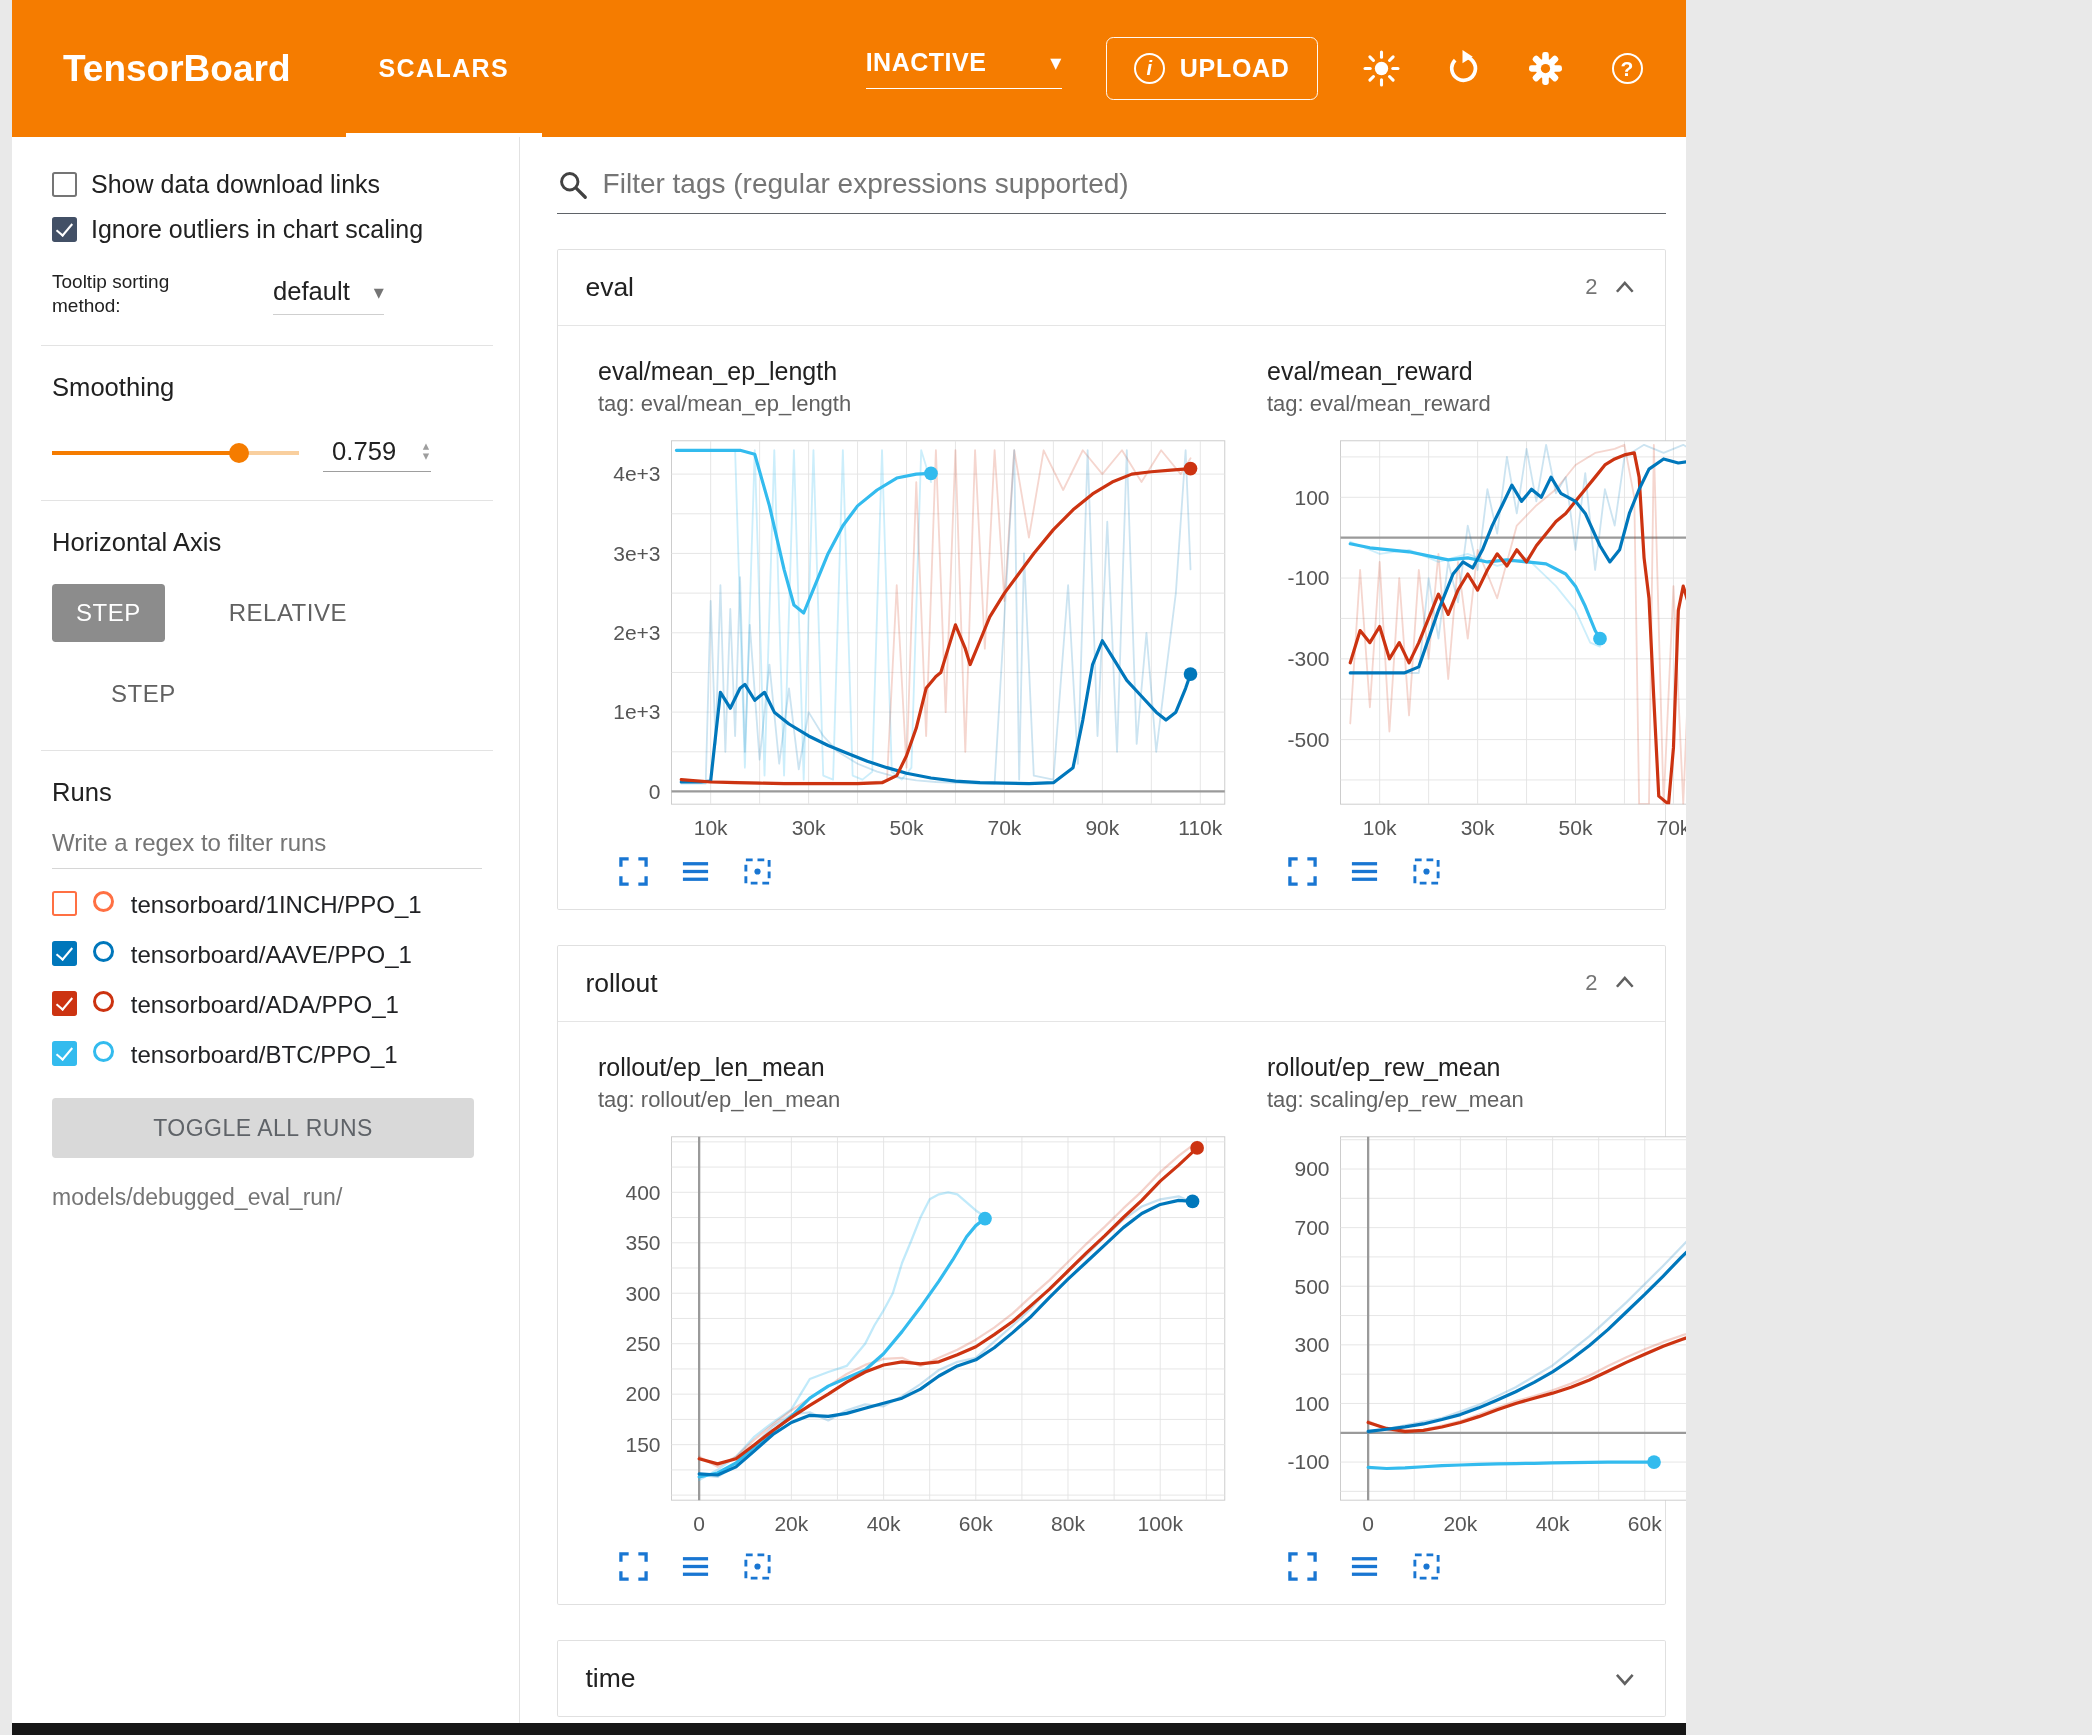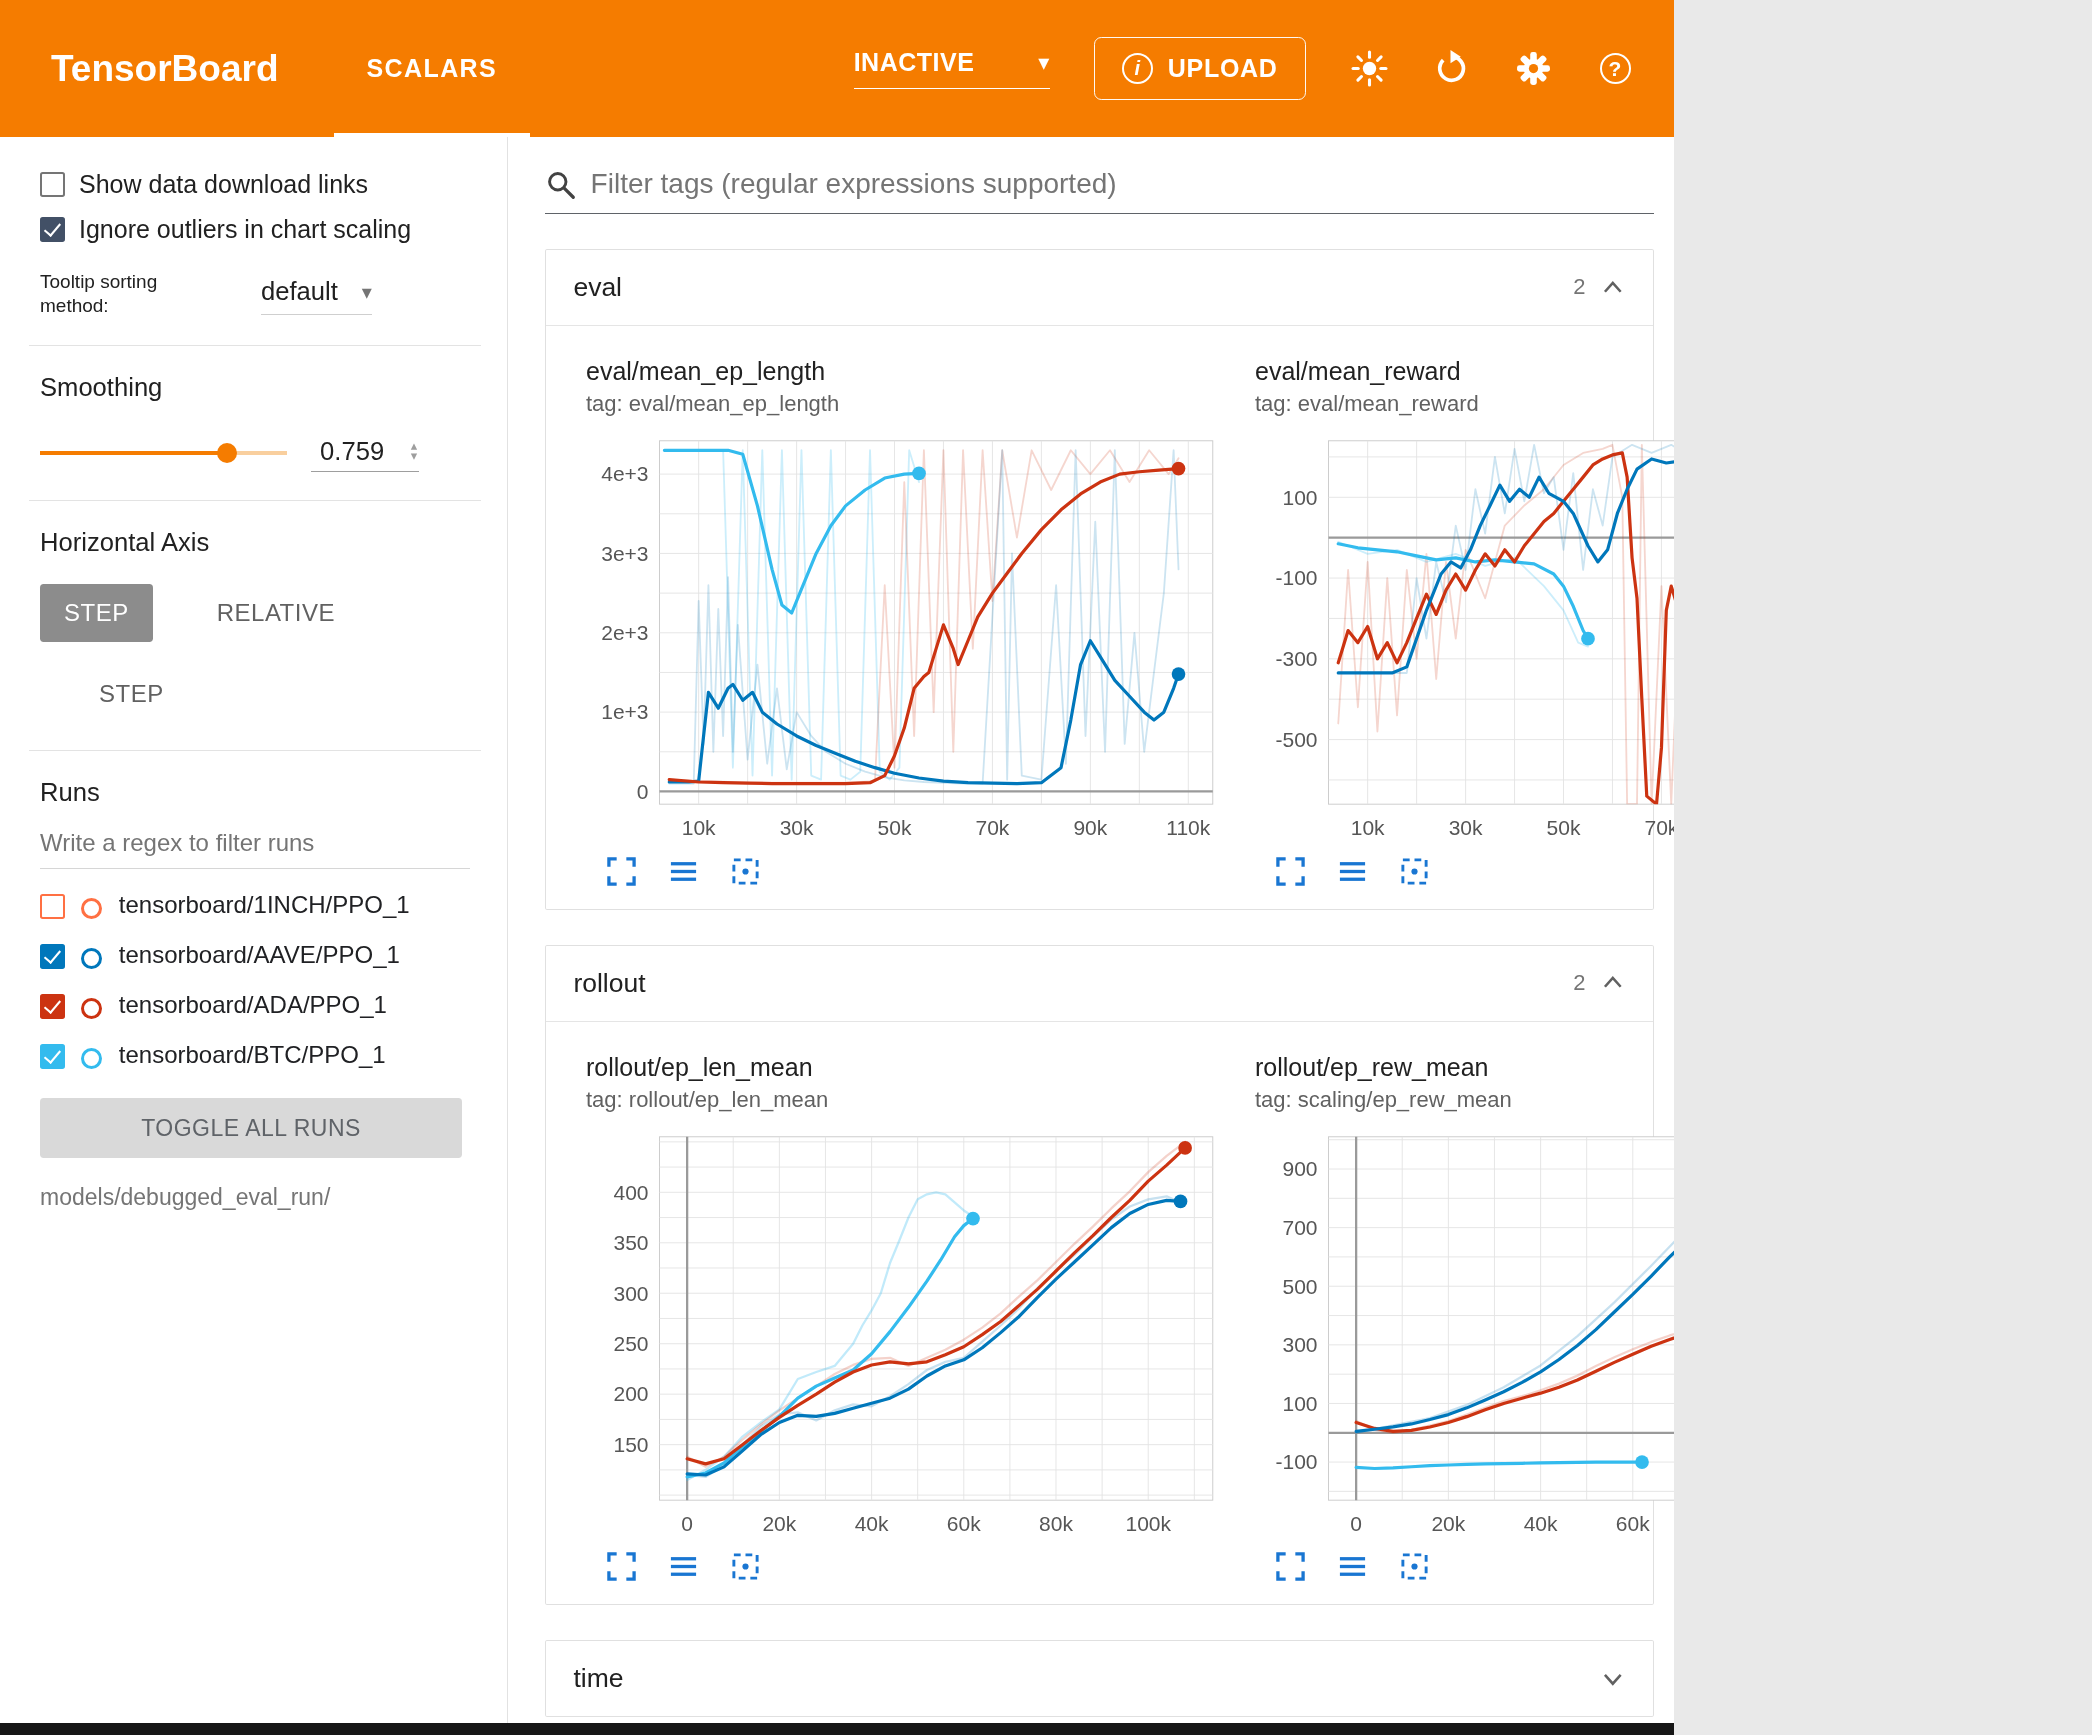--- a/index.html
+++ b/index.html
@@ -1,18 +1,18 @@
 <!DOCTYPE html>
 <html style="font-size:14.6px"><head>
 <meta charset="utf-8">
 <style>
   * { box-sizing: border-box; margin: 0; padding: 0; }
   html,body { background:#e9e9e9; }
   body { font-family: "Liberation Sans", "DejaVu Sans", sans-serif; }
-  #app { position:relative; width:1674px; height:1735px; background:#0c4a6e; overflow:hidden; }
+  #app { position:relative; width:1674px; height:1735px; background:#0c4a6e; overflow:hidden;margin-left:12px; }
 
   
   #header { position:absolute; top:0; left:0; right:0; height:137px; background:#f57c00; display:flex; align-items:center; }
   .brand { color:#fff; font-size:37px; font-weight:bold; padding:0 55px 0 51px; }
   .tab { position:relative; height:137px; display:flex; align-items:center; padding:0 33px; color:rgba(255,255,255,0.75); font-size:25px; font-weight:bold; letter-spacing:1.4px; cursor:pointer; }
   .tab.active { color:#fff; }
   .tab.active::after { content:""; position:absolute; left:0; right:0; bottom:0; height:3.7px; background:#fff; }
   #header-right { margin-left:auto; display:flex; align-items:center; gap:44px; padding-right:40px; }
   .status-select { display:flex; align-items:center; gap:64px; color:#fff; font-size:25px; font-weight:bold; letter-spacing:0.5px; border-bottom:1.8px solid #fff; padding-bottom:11px; cursor:pointer; }
   .caret { font-size:22px; }
@@ -41,21 +41,21 @@
   .slider-thumb { position:absolute; top:3.7px; width:20px; height:20px; border-radius:50%; background:#f57c00; }
   .num-input { display:flex; align-items:center; border-bottom:0.9px solid #9e9e9e; padding:3.7px 1.8px 5.5px 9.1px; width:108px; justify-content:space-between; }
   .num-val { font-size:25.6px; color:#212121; }
   .spin { display:flex; flex-direction:column; color:#9e9e9e; font-size:12.8px; line-height:10px; cursor:pointer; }
   .axis-buttons { display:flex; align-items:center; gap:40px; margin-top:27.4px; }
   .axis-btn { font-size:24px; letter-spacing:0.5px; color:#616161; padding:14.6px 24px; border-radius:3.7px; cursor:pointer; }
   .axis-btn.selected { background:#8c8c8c; color:#fff; }
   .axis-btn-wall { margin-top:24px; margin-left:35px; display:inline-block; }
   .runs-filter { width:100%; border:none; outline:none; border-bottom:0.9px solid #d6d6d6; font-size:24px; color:#616161; padding:12.8px 0 11px 0; margin-top:9.1px; font-family:inherit; }
   .runs-filter::placeholder { color:#757575; }
-  .run-row { display:flex; align-items:flex-end; gap:16.4px; margin-top:22px; cursor:pointer; }
+  .run-row { display:flex; align-items:flex-start; gap:16.4px; margin-top:22px; cursor:pointer; }
   .run-checkbox { width:25px; height:25px; border-radius:2.7px; border:2.7px solid #999; background:#fff; flex:none; position:relative; }
   .run-circle { width:21px; height:21px; border-radius:50%; border:3.2px solid #999; background:#fff; flex:none; }
   .run-label { font-size:24px; color:#202124; white-space:nowrap; }
   .toggle-all { margin-top:29px; background:#d9d9d9; color:#5f6368; border-radius:3.7px; font-size:23px; letter-spacing:0.5px; text-align:center; padding:16.4px 0; width:422px; cursor:pointer; }
   .models-path { margin-top:25.6px; font-size:23px; color:#757575; }
 
   
   #main { position:absolute; top:137px; left:508px; right:0; bottom:0; background:#fff; padding:31px 20px 0 37px; overflow:hidden; }
   .search-row { display:flex; align-items:center; gap:14.6px; border-bottom:1.8px solid #5f6368; padding-bottom:12.8px; }
   .search-input { flex:1; border:none; outline:none; font-size:28px; color:#212121; font-family:inherit; }

